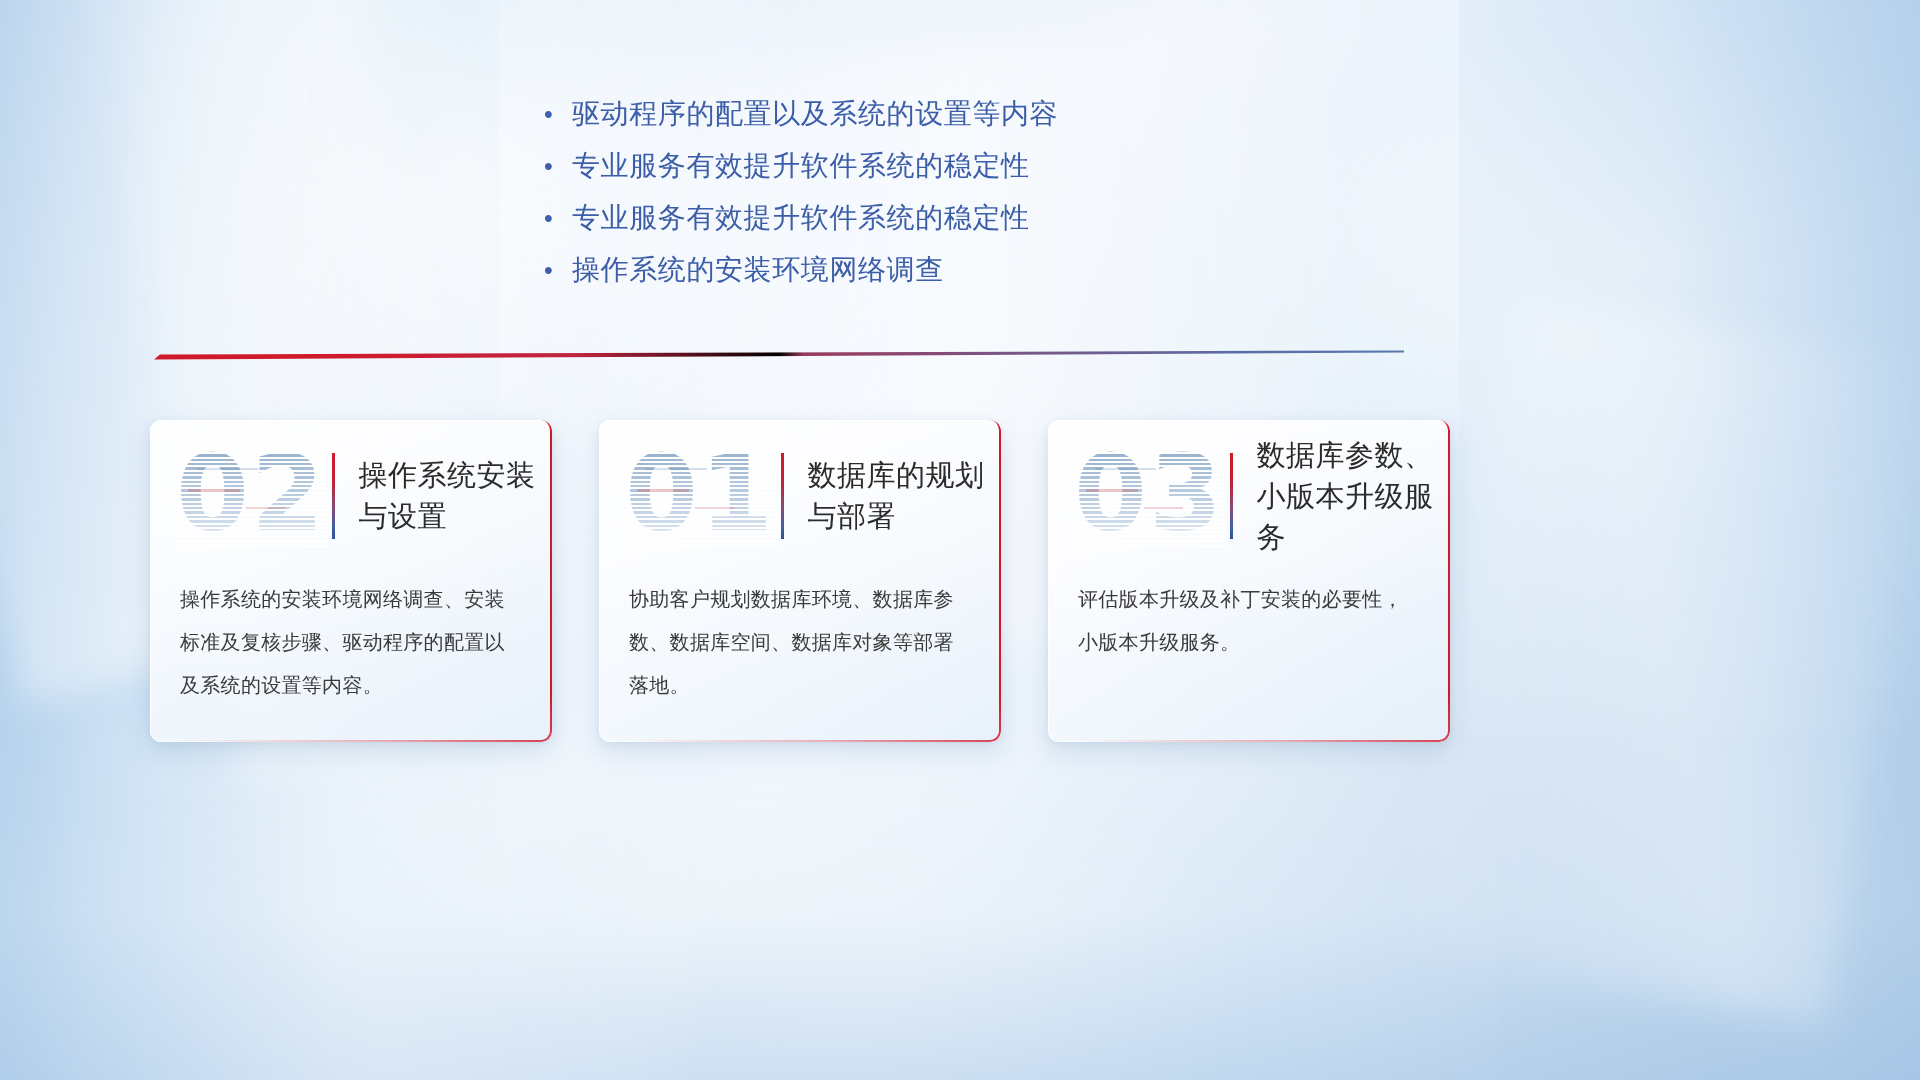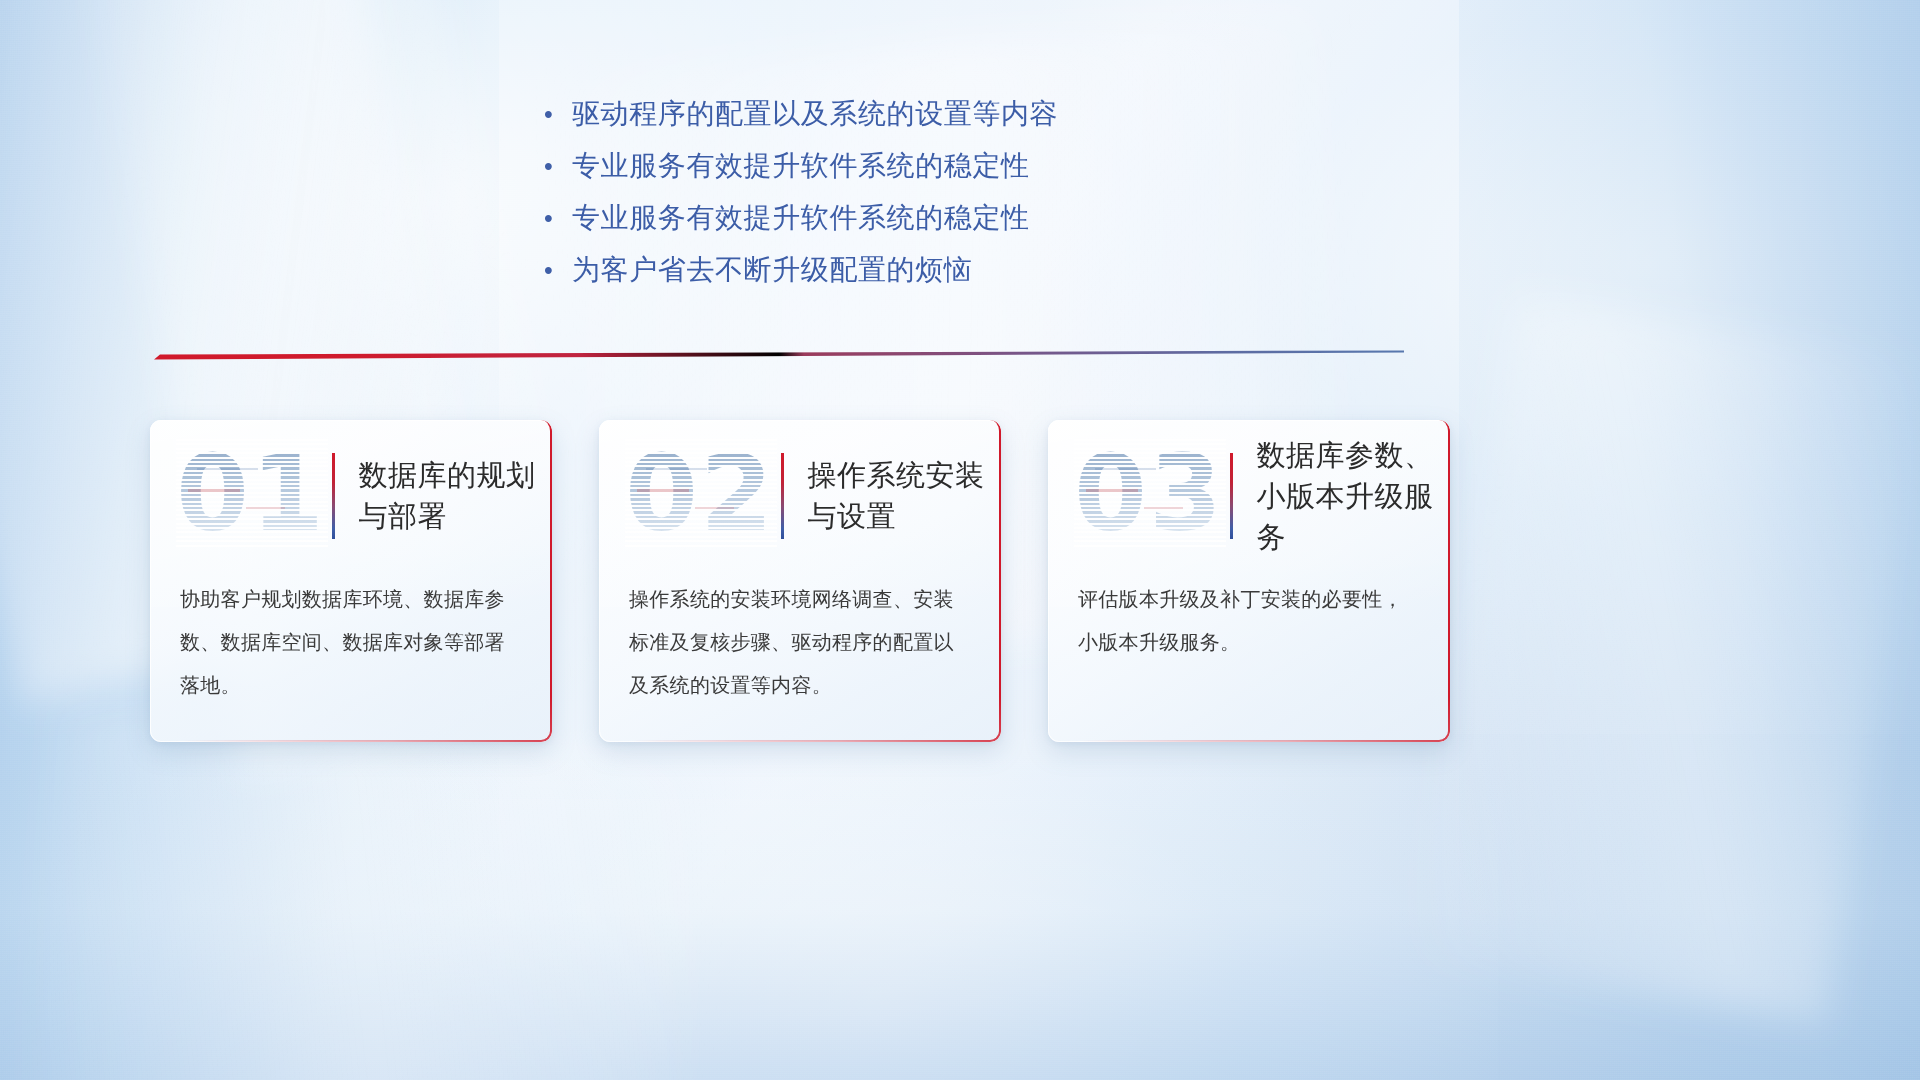--- a/index.html
+++ b/index.html
@@ -230,21 +230,21 @@
     <span class="bullet-text">专业服务有效提升软件系统的稳定性</span>
   </div>
 
   <div class="bullet-row">
     <span class="bullet-dot">•</span>
     <span class="bullet-text">专业服务有效提升软件系统的稳定性</span>
   </div>
 
   <div class="bullet-row">
     <span class="bullet-dot">•</span>
-    <span class="bullet-text">为客户省去不断升级配置的烦恼</span>
+    <span class="bullet-text">操作系统的安装环境网络调查</span>
   </div>
 
 </div>
 
 <div id="divider">
   <svg viewBox="0 0 1250 14" preserveAspectRatio="none">
     <defs>
       <linearGradient id="divgrad" x1="0" y1="0" x2="1" y2="0">
         <stop offset="0%" stop-color="#d0192b"></stop>
         <stop offset="16%" stop-color="#cf1b2d"></stop>
@@ -262,51 +262,51 @@
 
 <div id="cards">
 
   <div class="card">
     <div class="card-sheen"></div>
     <div class="card-hairline"></div>
     <div class="card-accent"></div>
 
     <div class="card-head">
       <div class="card-num">
+        <span class="glyph">02</span>
+        <span class="tint-b"></span>
+        <span class="tint-r"></span>
+        <span class="tint-r2"></span>
+        <span class="stripes"></span>
+      </div>
+      <div class="card-bar"></div>
+      <div class="card-title">操作系统安装与设置</div>
+    </div>
+
+    <div class="card-body">操作系统的安装环境网络调查、安装标准及复核步骤、驱动程序的配置以及系统的设置等内容。</div>
+  </div>
+
+  <div class="card">
+    <div class="card-sheen"></div>
+    <div class="card-hairline"></div>
+    <div class="card-accent"></div>
+
+    <div class="card-head">
+      <div class="card-num">
         <span class="glyph">01</span>
         <span class="tint-b"></span>
         <span class="tint-r"></span>
         <span class="tint-r2"></span>
         <span class="stripes"></span>
       </div>
       <div class="card-bar"></div>
       <div class="card-title">数据库的规划与部署</div>
     </div>
 
     <div class="card-body">协助客户规划数据库环境、数据库参数、数据库空间、数据库对象等部署落地。</div>
-  </div>
-
-  <div class="card">
-    <div class="card-sheen"></div>
-    <div class="card-hairline"></div>
-    <div class="card-accent"></div>
-
-    <div class="card-head">
-      <div class="card-num">
-        <span class="glyph">02</span>
-        <span class="tint-b"></span>
-        <span class="tint-r"></span>
-        <span class="tint-r2"></span>
-        <span class="stripes"></span>
-      </div>
-      <div class="card-bar"></div>
-      <div class="card-title">操作系统安装与设置</div>
-    </div>
-
-    <div class="card-body">操作系统的安装环境网络调查、安装标准及复核步骤、驱动程序的配置以及系统的设置等内容。</div>
   </div>
 
   <div class="card">
     <div class="card-sheen"></div>
     <div class="card-hairline"></div>
     <div class="card-accent"></div>
 
     <div class="card-head">
       <div class="card-num">
         <span class="glyph">03</span>

